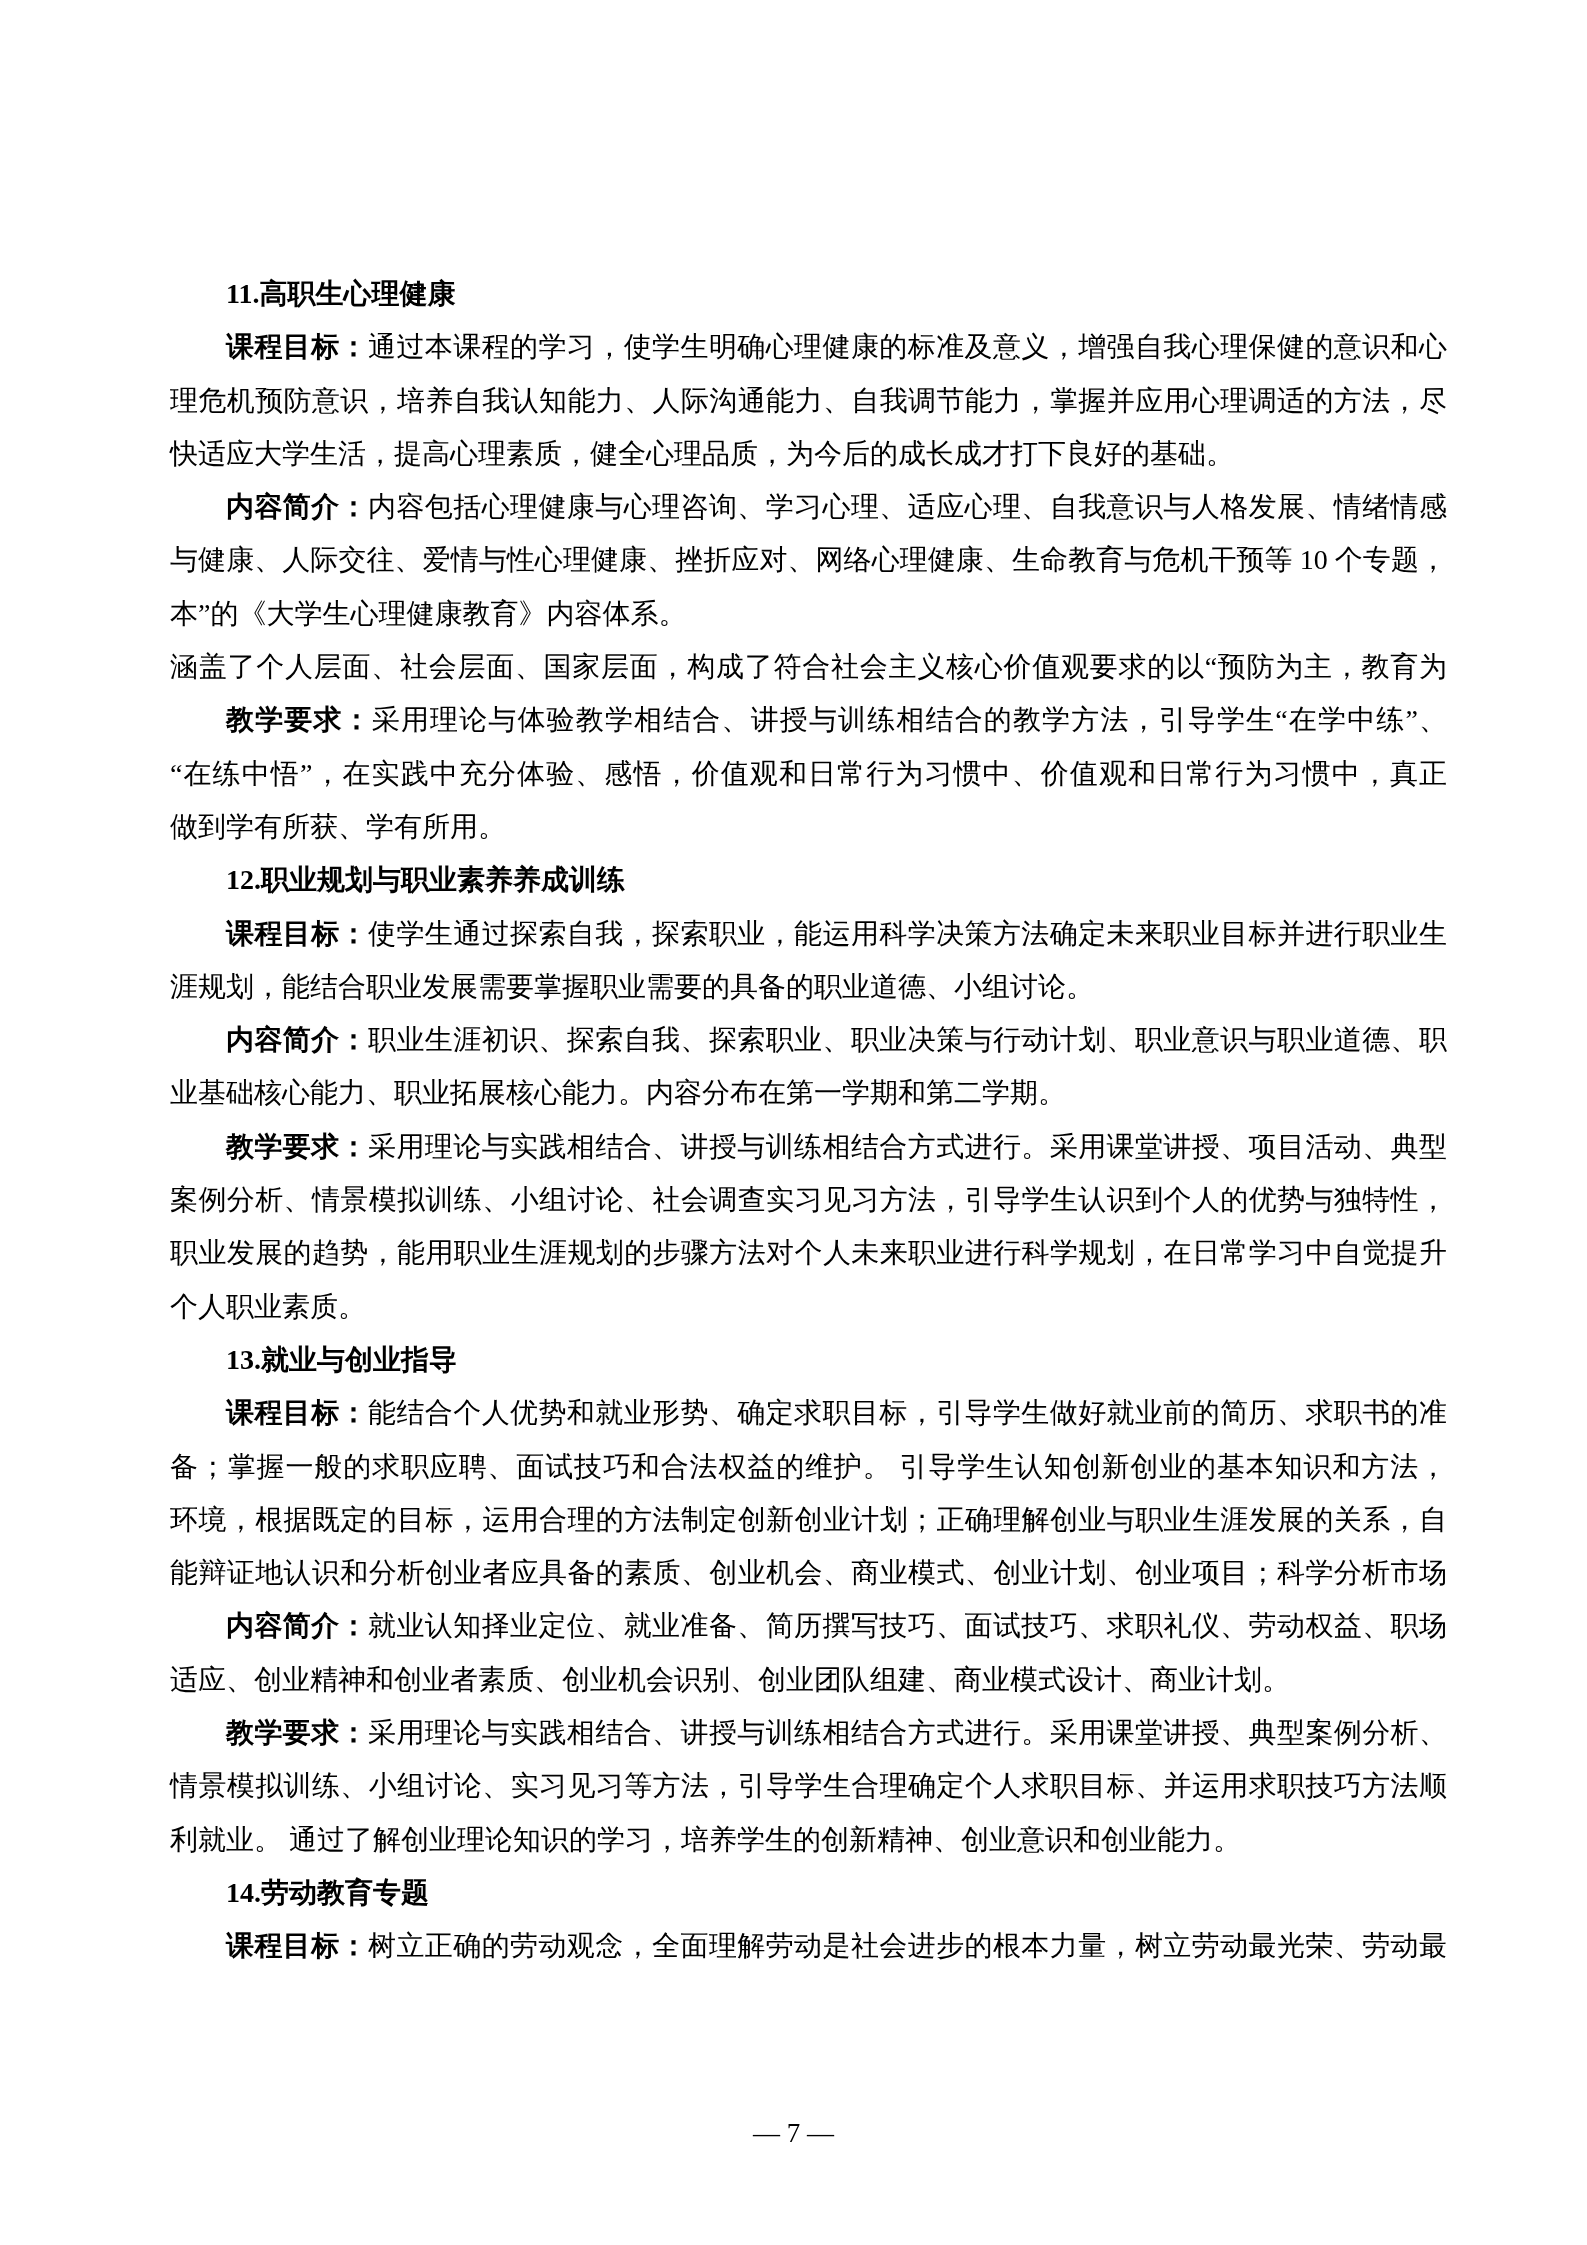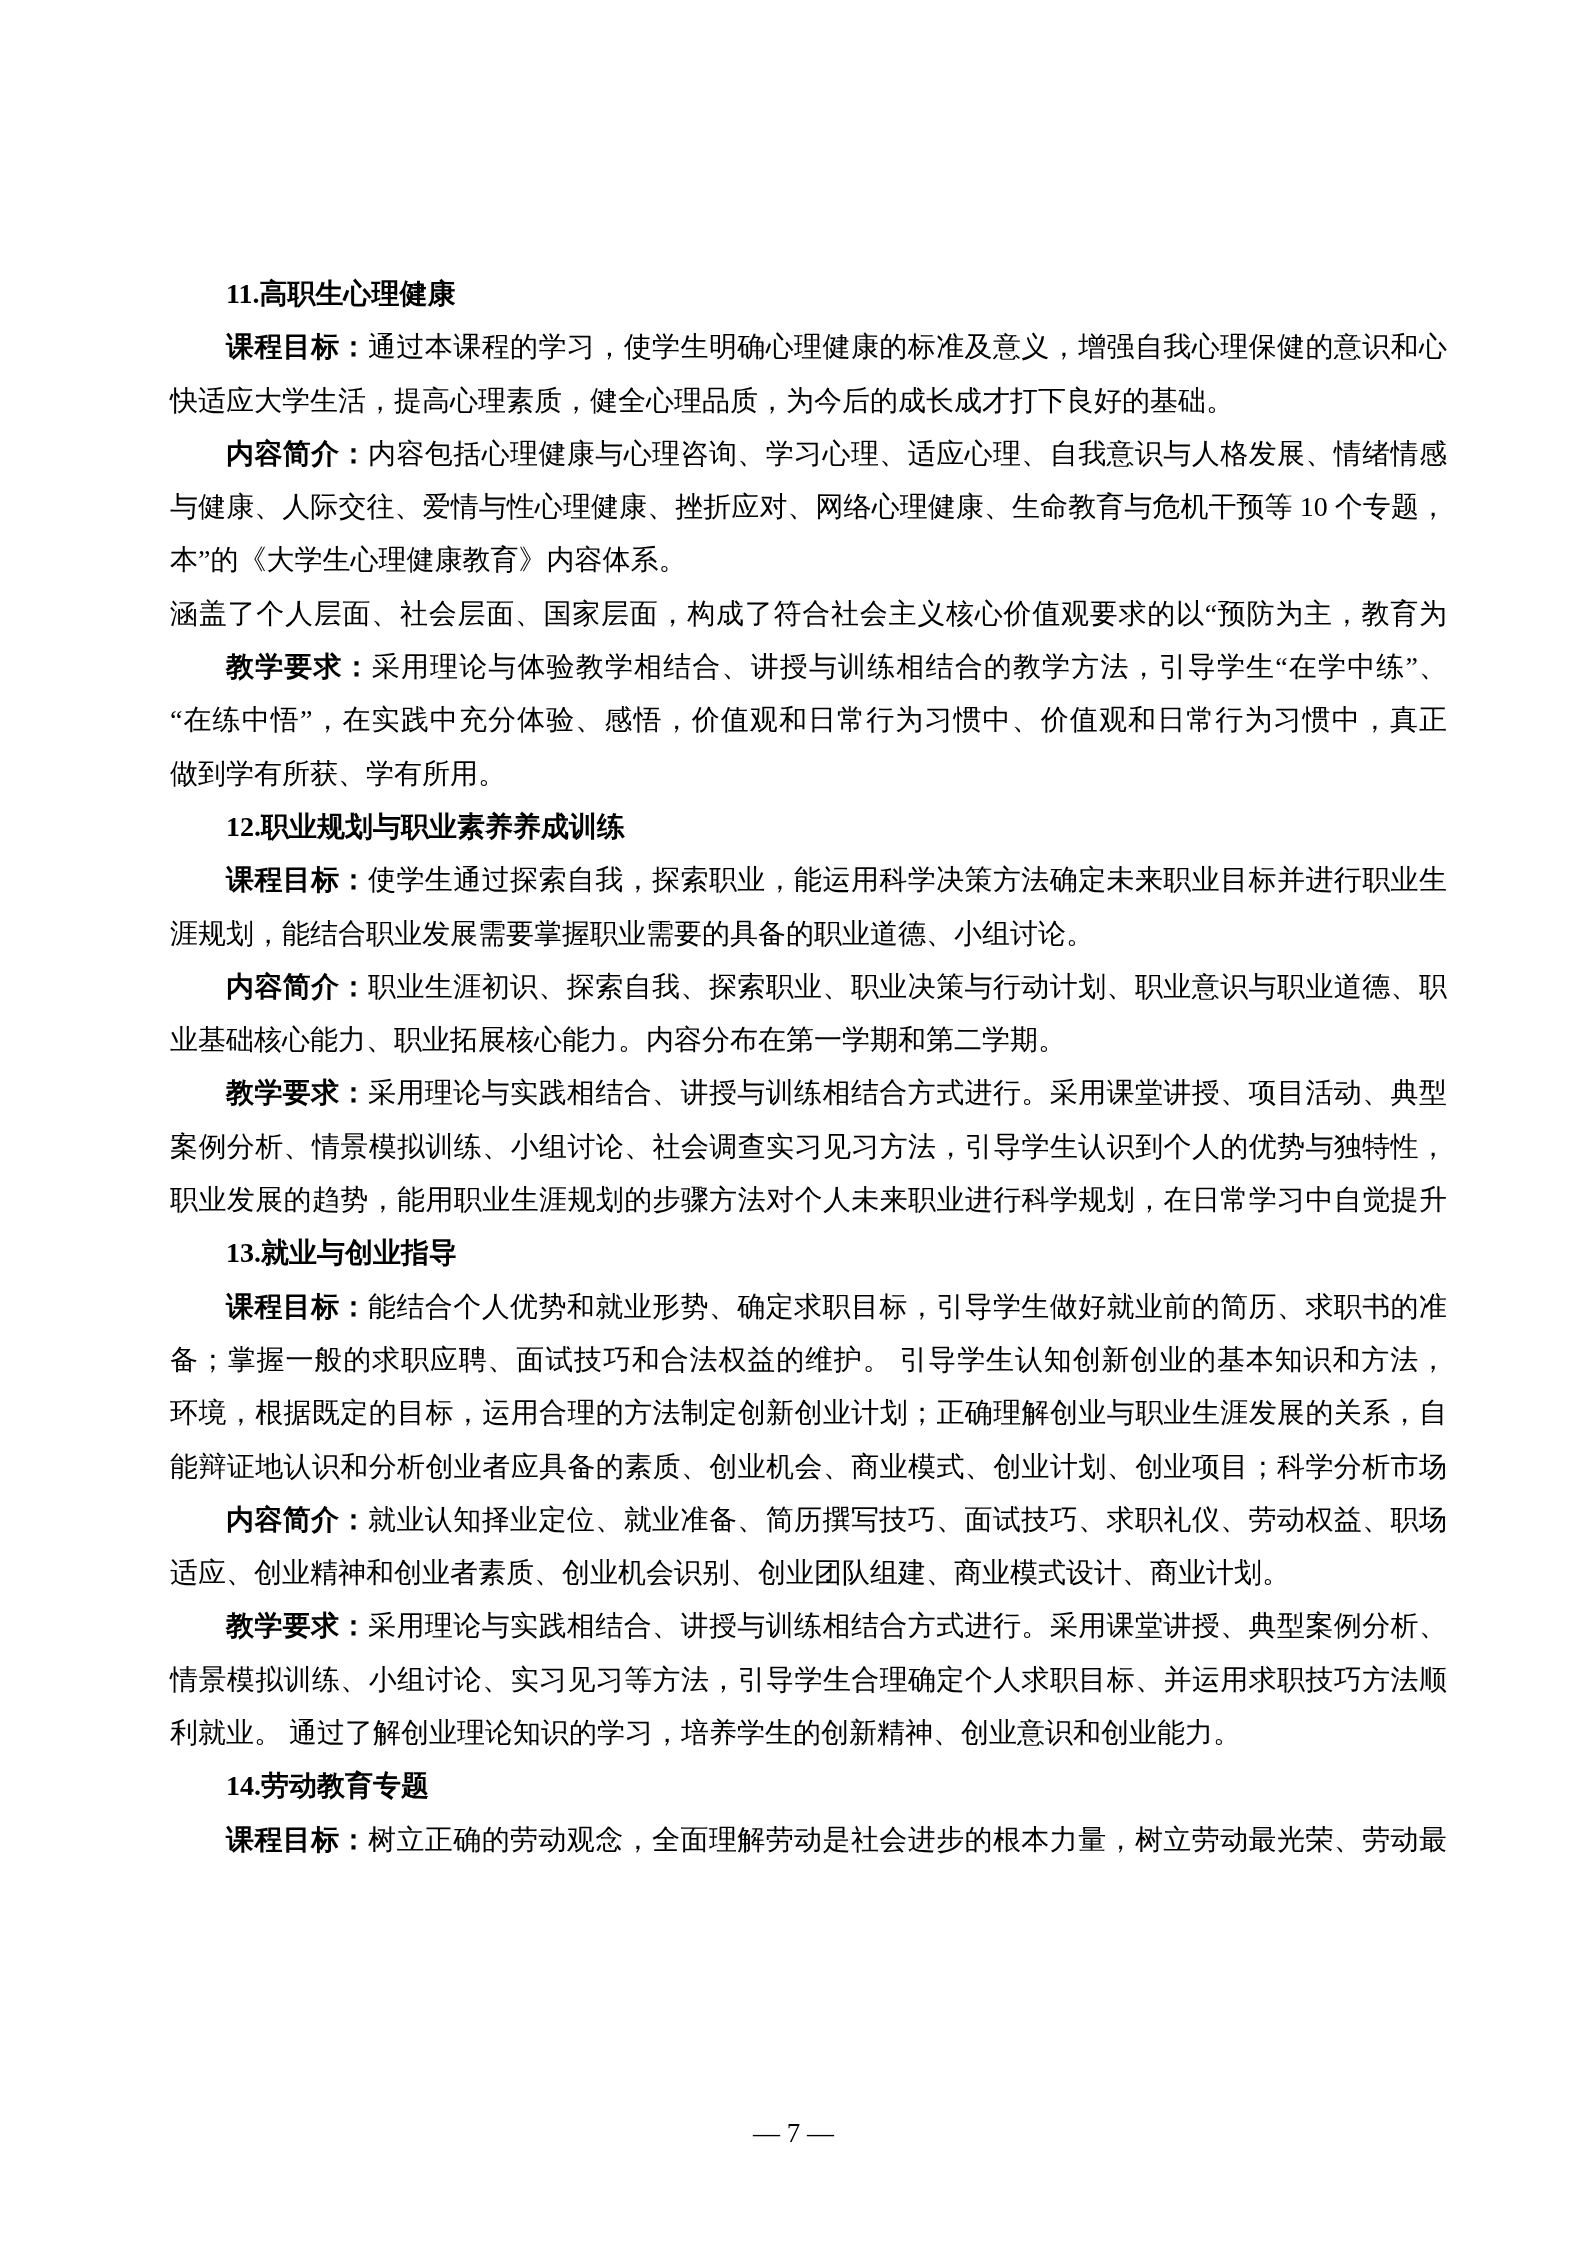--- a/index.html
+++ b/index.html
@@ -59,20 +59,21 @@
 </style>
 </head>
 <body>
 
 <div class="page">
   <div class="content">
 
     <div class="ln hd">11.高职生心理健康</div>
 
     <div class="ln ind"><b class="lbl">课程目标：</b><span>通过本课程的学习，使学生明确心理健康的标准及意义，增强自我心理保健的意识和心</span></div>
+    <div class="ln">理危机预防意识，培养自我认知能力、人际沟通能力、自我调节能力，掌握并应用心理调适的方法，尽</div>
     <div class="ln end-ln">快适应大学生活，提高心理素质，健全心理品质，为今后的成长成才打下良好的基础。</div>
 
     <div class="ln ind"><b class="lbl">内容简介：</b><span>内容包括心理健康与心理咨询、学习心理、适应心理、自我意识与人格发展、情绪情感</span></div>
     <div class="ln">与健康、人际交往、爱情与性心理健康、挫折应对、网络心理健康、生命教育与危机干预等 10 个专题，</div>
     <div class="ln end-ln">本”的《大学生心理健康教育》内容体系。</div>
     <div class="ln">涵盖了个人层面、社会层面、国家层面，构成了符合社会主义核心价值观要求的以“预防为主，教育为</div>
 
     <div class="ln ind"><b class="lbl">教学要求：</b><span>采用理论与体验教学相结合、讲授与训练相结合的教学方法，引导学生“在学中练”、</span></div>
     <div class="ln">“在练中悟”，在实践中充分体验、感悟，价值观和日常行为习惯中、价值观和日常行为习惯中，真正</div>
     <div class="ln end-ln">做到学有所获、学有所用。</div>
@@ -81,20 +82,21 @@
 
     <div class="ln ind"><b class="lbl">课程目标：</b><span>使学生通过探索自我，探索职业，能运用科学决策方法确定未来职业目标并进行职业生</span></div>
     <div class="ln end-ln">涯规划，能结合职业发展需要掌握职业需要的具备的职业道德、小组讨论。</div>
 
     <div class="ln ind"><b class="lbl">内容简介：</b><span>职业生涯初识、探索自我、探索职业、职业决策与行动计划、职业意识与职业道德、职</span></div>
     <div class="ln end-ln">业基础核心能力、职业拓展核心能力。内容分布在第一学期和第二学期。</div>
 
     <div class="ln ind"><b class="lbl">教学要求：</b><span>采用理论与实践相结合、讲授与训练相结合方式进行。采用课堂讲授、项目活动、典型</span></div>
     <div class="ln">案例分析、情景模拟训练、小组讨论、社会调查实习见习方法，引导学生认识到个人的优势与独特性，</div>
     <div class="ln">职业发展的趋势，能用职业生涯规划的步骤方法对个人未来职业进行科学规划，在日常学习中自觉提升</div>
+    <div class="ln end-ln">个人职业素质。</div>
 
     <div class="ln hd">13.就业与创业指导</div>
 
     <div class="ln ind"><b class="lbl">课程目标：</b><span>能结合个人优势和就业形势、确定求职目标，引导学生做好就业前的简历、求职书的准</span></div>
     <div class="ln">备；掌握一般的求职应聘、面试技巧和合法权益的维护。 引导学生认知创新创业的基本知识和方法，</div>
     <div class="ln">环境，根据既定的目标，运用合理的方法制定创新创业计划；正确理解创业与职业生涯发展的关系，自</div>
     <div class="ln">能辩证地认识和分析创业者应具备的素质、创业机会、商业模式、创业计划、创业项目；科学分析市场</div>
 
     <div class="ln ind"><b class="lbl">内容简介：</b><span>就业认知择业定位、就业准备、简历撰写技巧、面试技巧、求职礼仪、劳动权益、职场</span></div>
     <div class="ln end-ln">适应、创业精神和创业者素质、创业机会识别、创业团队组建、商业模式设计、商业计划。</div>

